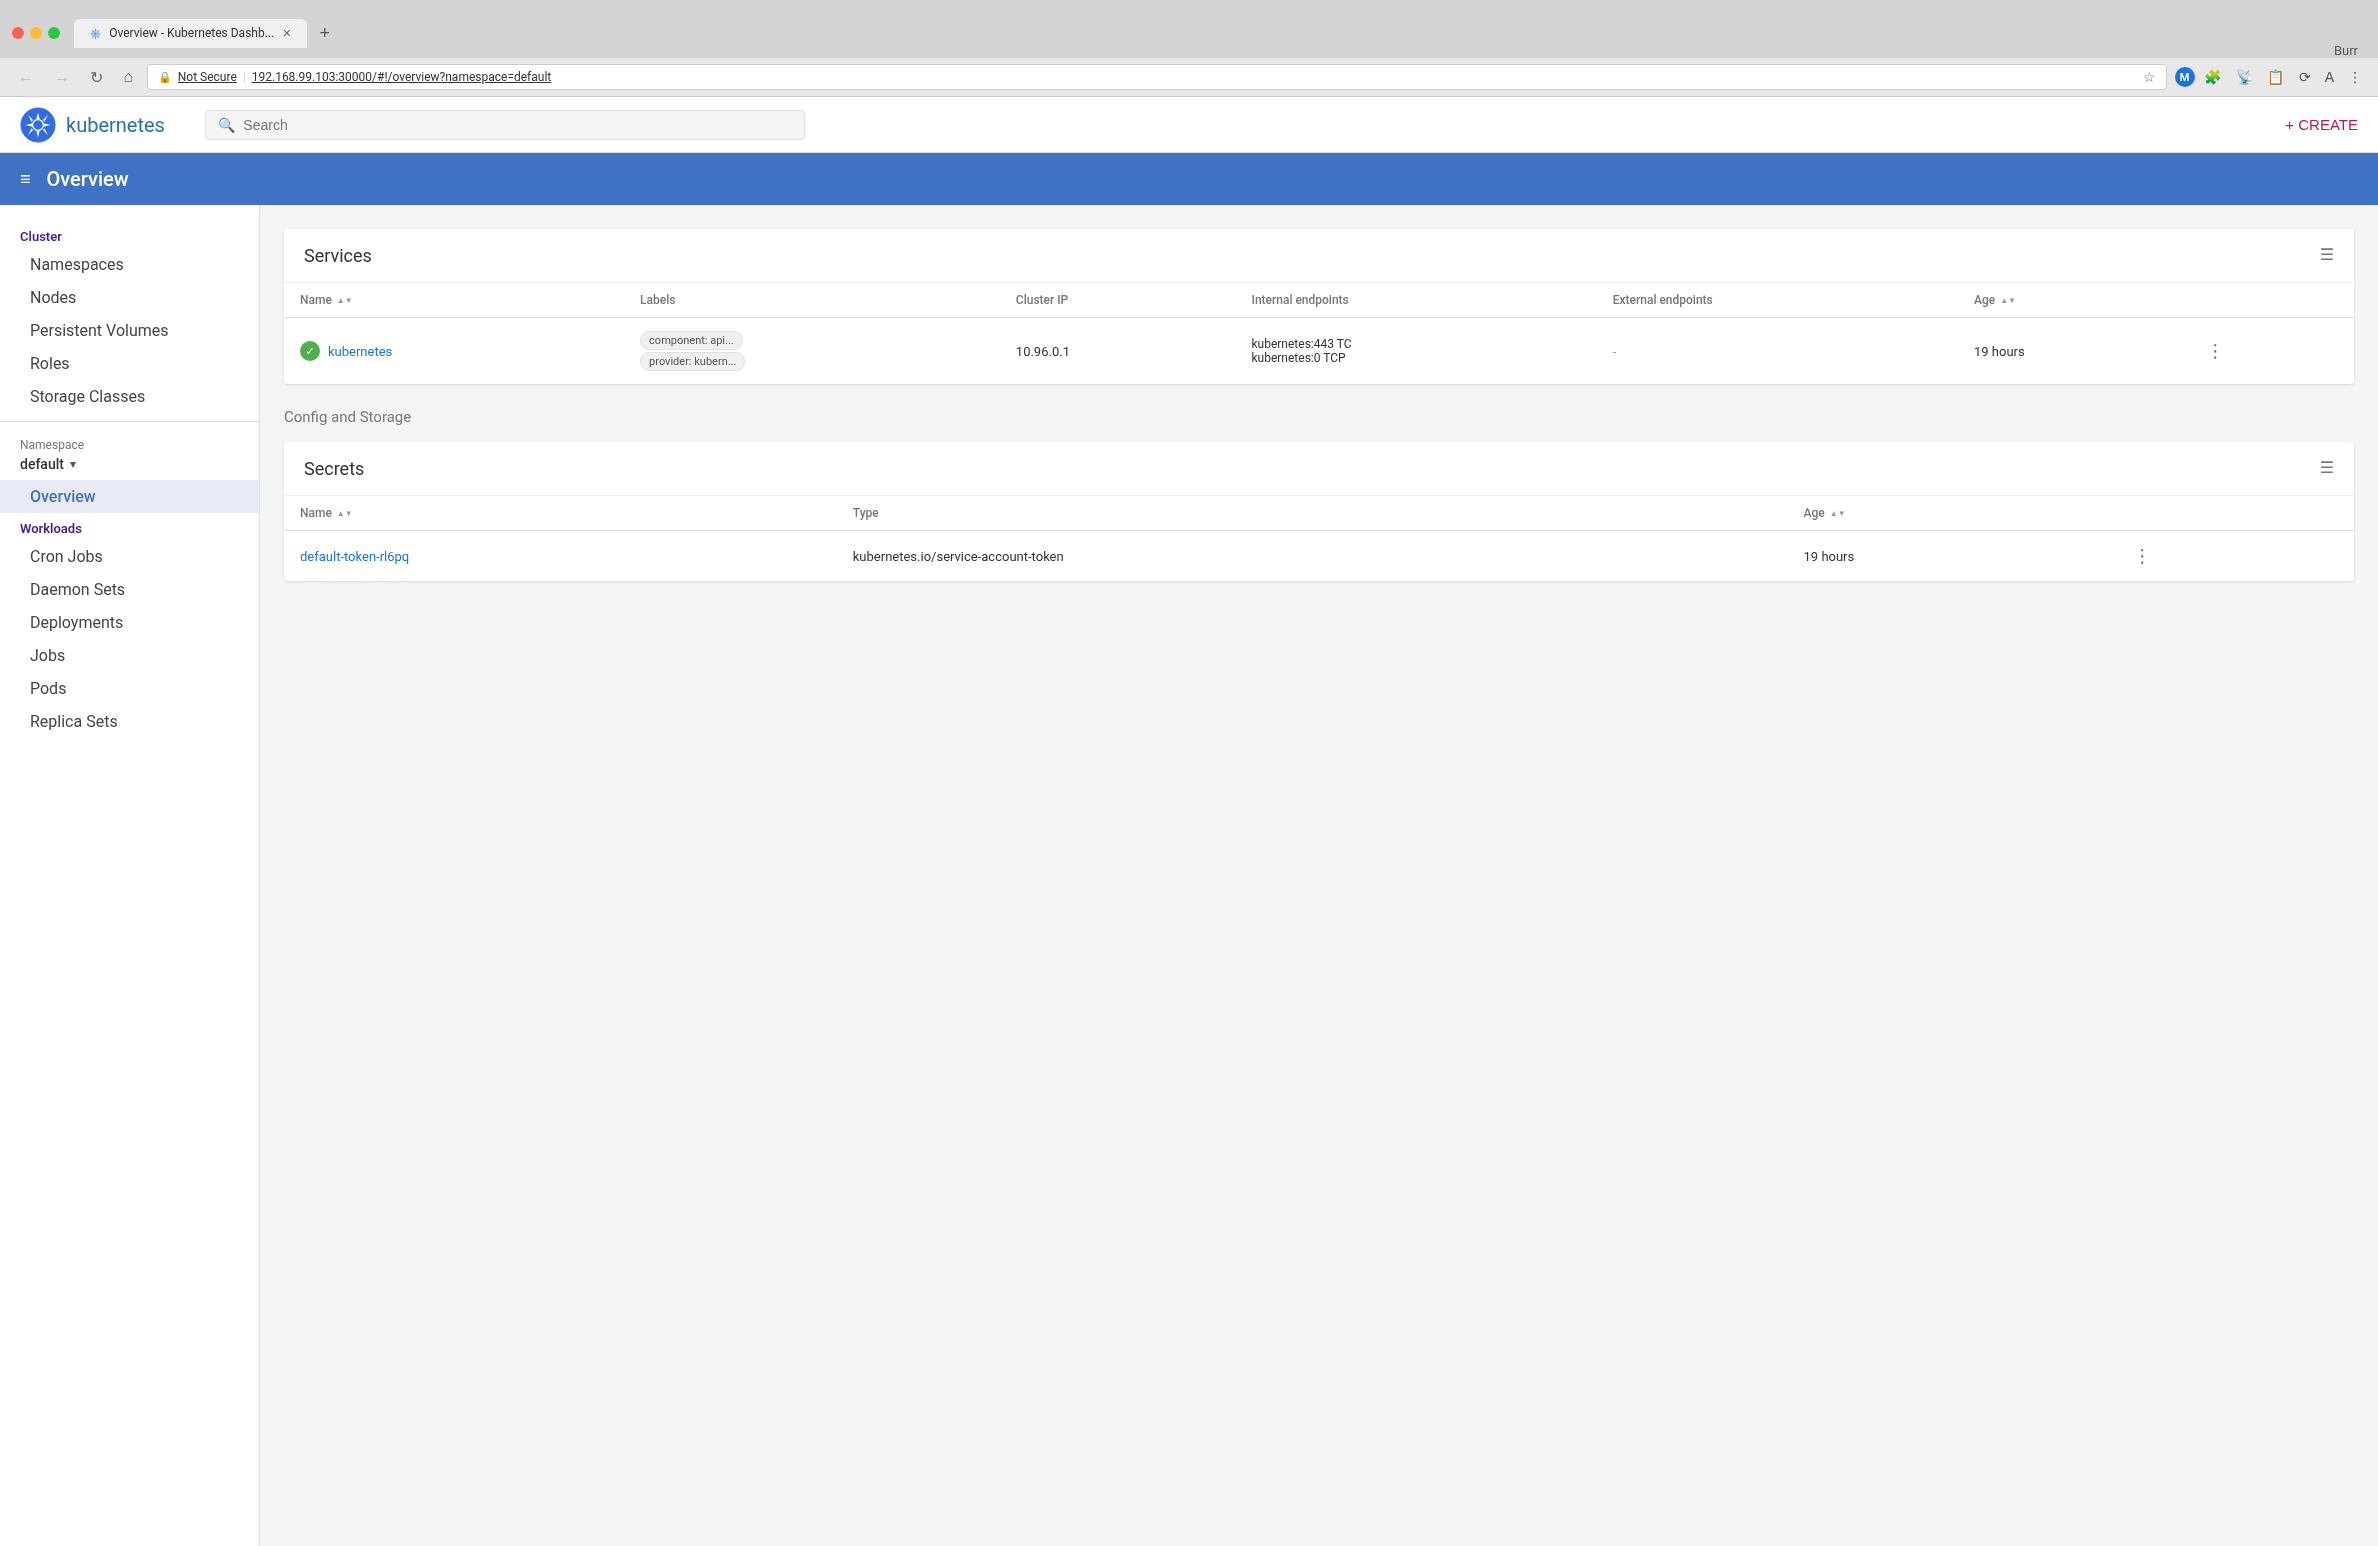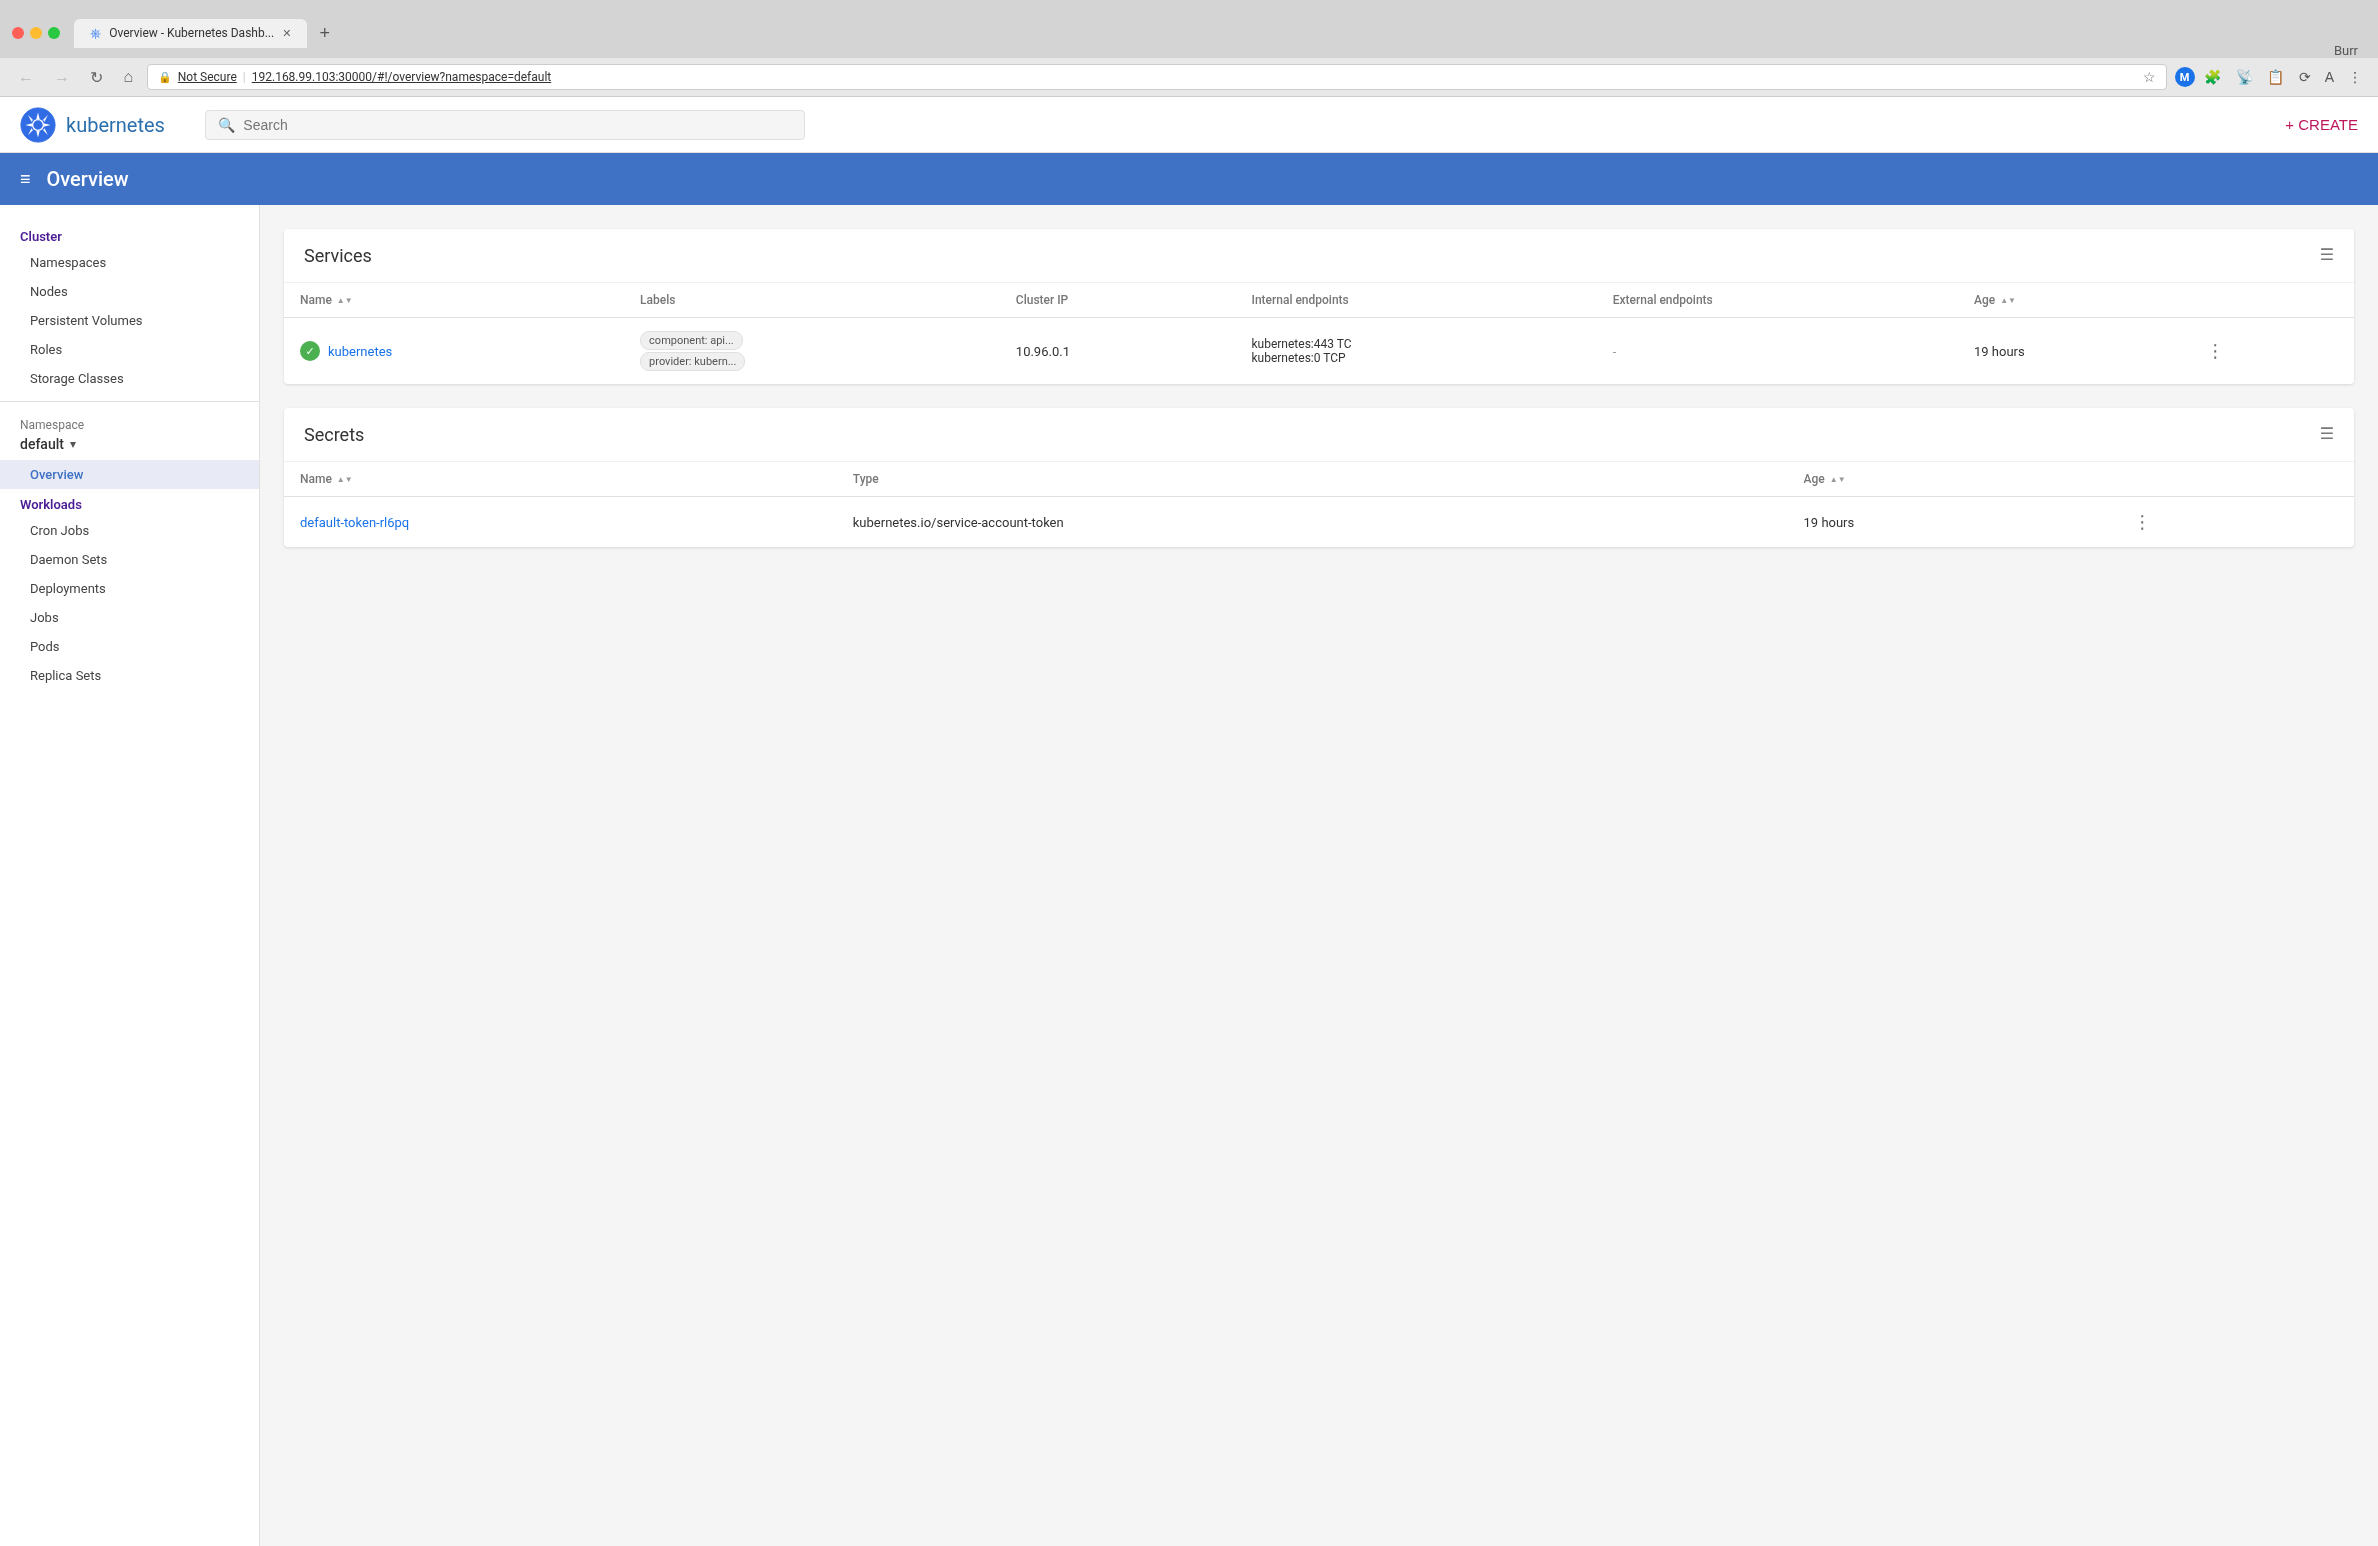--- a/index.html
+++ b/index.html
@@ -46,21 +46,21 @@
     .page-header { background: #3f72c4; color: white; display: flex; align-items: center; padding: 0 20px; height: 52px; }
     .hamburger { color: white; font-size: 18px; cursor: pointer; margin-right: 16px; }
     .page-title { font-size: 20px; font-weight: 500; color: white; }
 
     
     .layout { display: flex; height: calc(100vh - 160px); overflow: hidden; }
 
     
     .sidebar { width: 260px; background: white; border-right: 1px solid #e0e0e0; overflow-y: auto; flex-shrink: 0; padding: 16px 0; }
     .sidebar-section-title { font-size: 13px; font-weight: 600; color: #4c1d95; padding: 8px 20px 4px; text-transform: none; letter-spacing: 0; }
-    .sidebar-item { display: block; padding: 7px 20px 7px 30px; font-size: 13px; color: #444; cursor: pointer; text-decoration: none; }
+    .sidebar-item { display: block; padding: 7px 20px 7px 30px; font-size: 16px; color: #444; cursor: pointer; text-decoration: none; }
     .sidebar-item.active { background: #e8eaf6; color: #3f72c4; font-weight: 500; }
     .sidebar-divider { border: none; border-top: 1px solid #e0e0e0; margin: 8px 0; }
     .namespace-section { padding: 8px 20px; }
     .namespace-label { font-size: 12px; color: #777; margin-bottom: 4px; }
     .namespace-select { display: flex; align-items: center; gap: 6px; cursor: pointer; }
     .namespace-value { font-size: 14px; font-weight: 500; color: #333; }
     .chevron-down { color: #555; font-size: 12px; }
 
     
     .main-content { flex: 1; overflow-y: auto; padding: 24px; }
@@ -249,20 +249,21 @@
               <span class="age-text">19 hours</span>
             </td>
             <td>
               <button class="more-btn">⋮</button>
             </td>
           </tr>
         </tbody>
       </table>
     </div>
 
+    <div class="section-title">Config and Storage</div>
 
     <div class="card">
       <div class="card-header">
         <span class="card-title">Secrets</span>
         <span class="card-filter-icon">☰</span>
       </div>
       <table class="table">
         <thead>
           <tr>
             <th>

